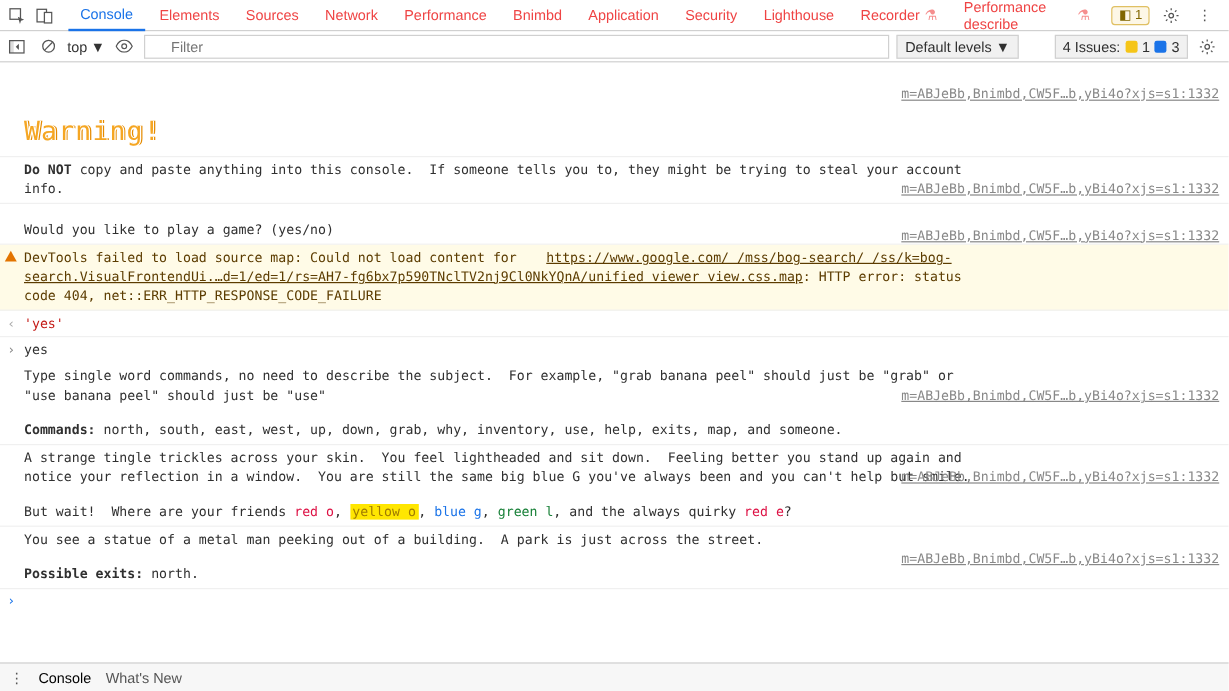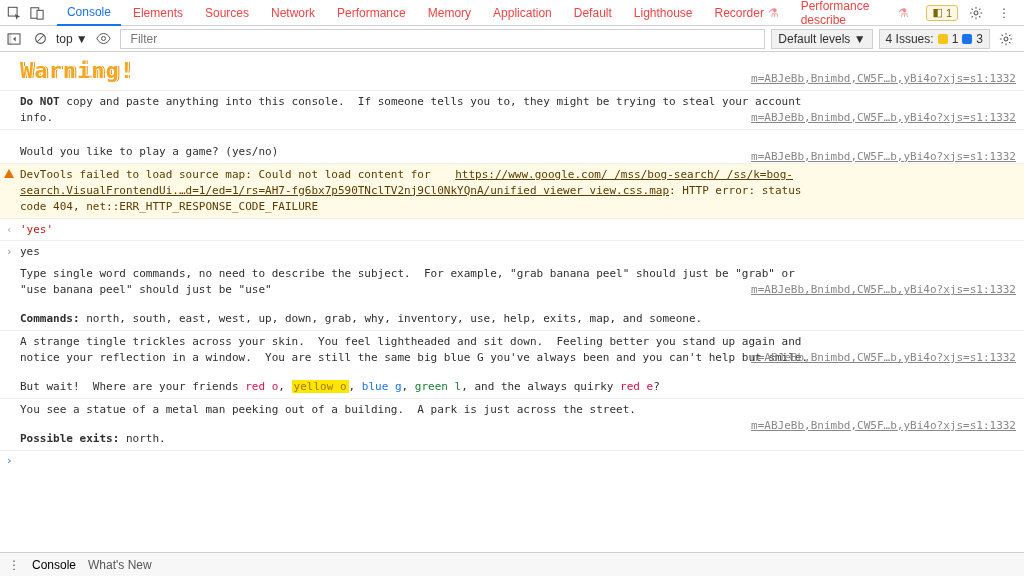--- a/index.html
+++ b/index.html
@@ -50,28 +50,28 @@
     padding:0 5px;border-radius:3px;font-size:11px;height:16px;
   }
   .toolbar {
     display:flex;align-items:center;height:26px;border-bottom:1px solid #d0d0d0;
     padding:0 4px;gap:6px;font-size:12px;
   }
   .context-select {
     display:flex;align-items:center;gap:3px;color:#333;cursor:pointer;
   }
   .filter-input {
-    flex:1;height:20px;border:1px solid #d0d0d0;padding:2px 10px;font-size:12px;
+    flex:1;height:20px;border:1px solid #d0d0d0;padding:2px 22px;font-size:12px;
     color:#888;background:#fff;
   }
   .ctrl-right{display:flex;align-items:flex-start;gap:6px;padding-right:4px;}
   .levels-select{background:#f1f1f1;border:1px solid #d0d0d0;padding:2px 6px;font-size:12px;cursor:pointer;}
   .issues-pill{
     background:#f1f1f1;border:1px solid #d0d0d0;padding:2px 6px;font-size:12px;
-    display:flex;align-items:center;gap:4px;cursor:pointer;
+    display:flex;align-items:center;gap:4px;cursor:pointer;margin-left:24px;
   }
   .flag-y{width:10px;height:10px;background:#f5c518;border-radius:2px;display:inline-block;}
   .flag-b{width:10px;height:10px;background:#1a73e8;border-radius:2px;display:inline-block;}
 
   .console {
     height: calc(100% - 26px - 26px - 24px);
     overflow:auto;
     font-family: Menlo, Consolas, monospace;
     font-size: 11px;
     line-height: 1.45;
@@ -90,22 +90,22 @@
   }
   .row .userin::before{
     content:"›";position:absolute;left:6px;color:#888;
   }
   .row .userout::before{
     content:"‹";position:absolute;left:6px;color:#aaa;
   }
   .eval{color:#c41a16;}
   .bigwarn{
     font-family: Menlo, Consolas, monospace;
-    font-size:22px;font-weight:bold;letter-spacing:1px;
-    color:#f5a623;text-shadow:1px 0 #fff,-1px 0 #fff,0 1px #fff,0 -1px #fff,2px 0 #e58b00;
+    font-size:22px;font-weight:normal;letter-spacing:1px;
+    color:#f5a623;text-shadow:1px 0 #fff,-1px 0 #fff,0 1px #fff,0 -1px #fff,2px 0 #e58b00;margin-top:40px;
   }
   .red{color:#d14;}
   .yellow{background:#ffe600;color:#a07b00;padding:0 2px;}
   .blue{color:#1a73e8;}
   .green{color:#188038;}
   .ulink{text-decoration:underline;color:inherit;cursor:pointer;margin-left:18px;}
   .input-row{
     display:flex;align-items:center;padding:4px 8px 4px 20px;position:relative;
   }
   .input-row::before{content:"›";position:absolute;left:6px;color:#1a73e8;}
@@ -151,27 +151,27 @@
     <div class="tab">
         <span>Sources</span>
       </div>
     <div class="tab">
         <span>Network</span>
       </div>
     <div class="tab">
         <span>Performance</span>
       </div>
     <div class="tab">
-        <span>Memory</span>
+        <span>Bnimbd</span>
       </div>
     <div class="tab">
         <span>Application</span>
       </div>
     <div class="tab">
-        <span>Default</span>
+        <span>Security</span>
       </div>
     <div class="tab">
         <span>Lighthouse</span>
       </div>
     <div class="tab">
         <span>Recorder</span>
         <span class="exp">⚗</span>
       </div>
     <div class="tab">
         <span>Performance describe</span>

